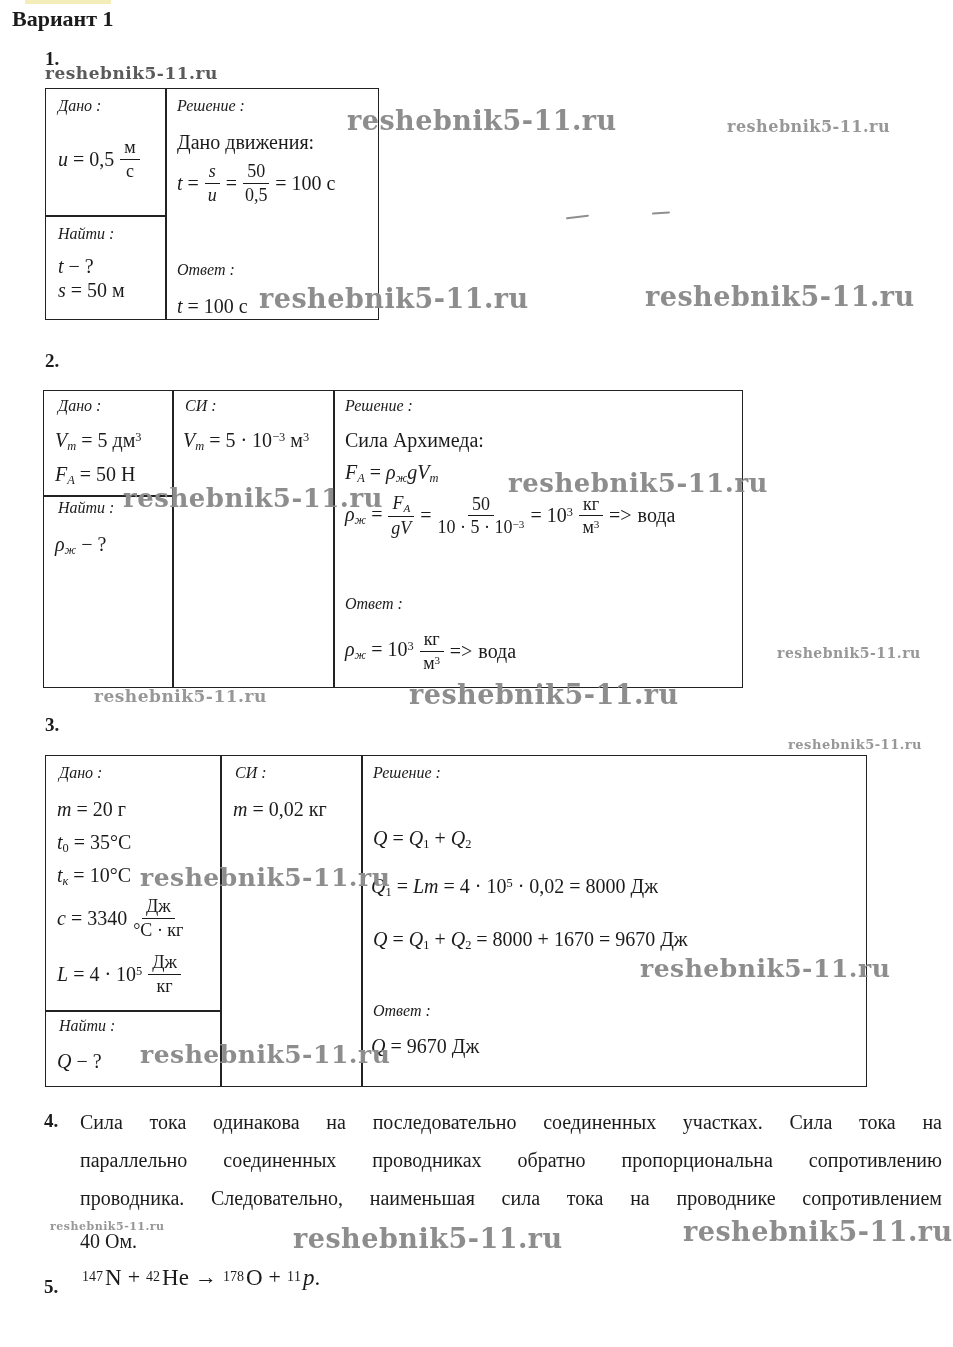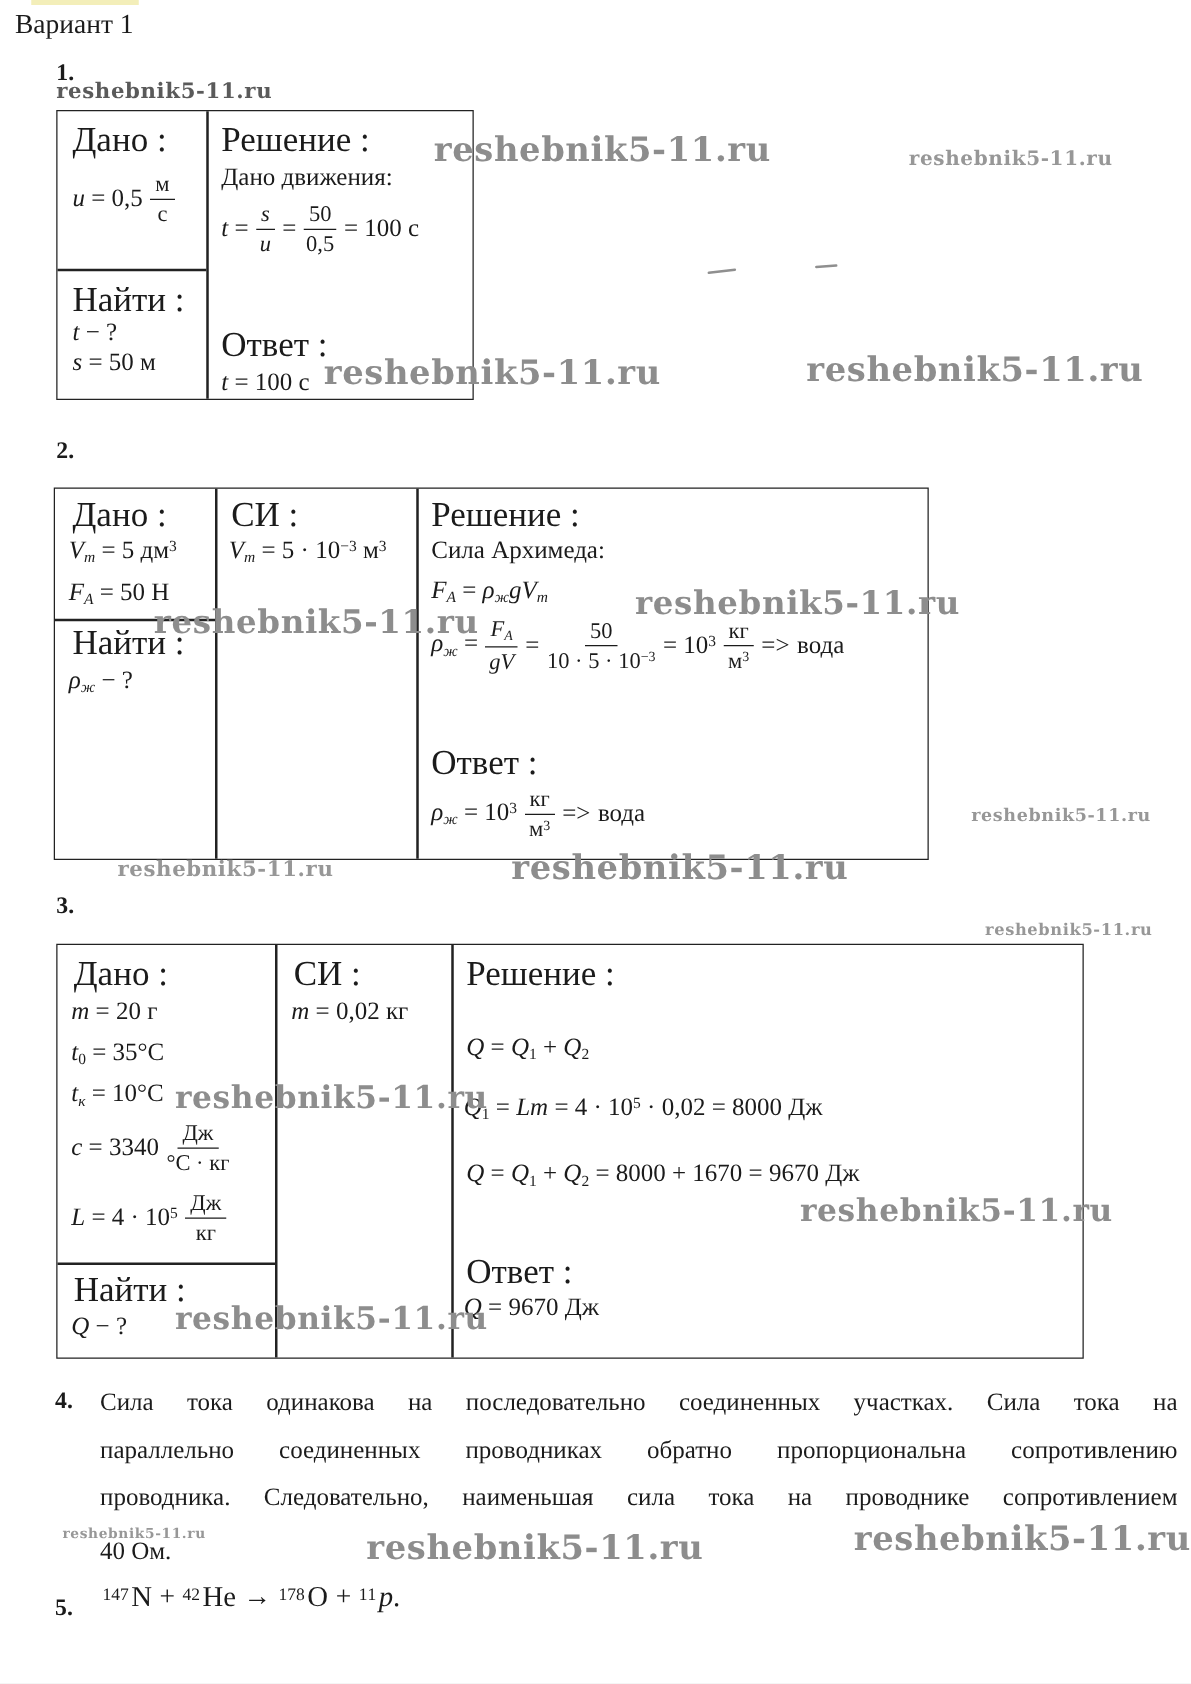--- a/index.html
+++ b/index.html
@@ -1,26 +1,26 @@
 <!DOCTYPE html>
 <html><head>
 <meta charset="utf-8">
 <style>
   html,body { margin:0; padding:0; background:#e8e8e8; }
   .page {
     position:relative; width:953px; height:1347px; margin:0 auto;
     background:#ffffff; overflow:hidden;
     font-family:"Liberation Serif", serif; color:#1b1b1b;
   }
-  .title { position:absolute; font-size:22px; font-weight:normal; white-space:nowrap; }
+  .title { position:absolute; font-size:22px; font-weight:bold; white-space:nowrap; }
   .pnum  { position:absolute; font-size:19px; font-weight:bold; }
   .tbl   { position:absolute; border:1.6px solid #222; z-index:1; }
   .vline { position:absolute; top:0; bottom:0; width:1.6px; background:#222; }
   .hline { position:absolute; height:1.6px; background:#222; }
-  .lbl   { position:absolute; font-size:28px; white-space:nowrap; }
+  .lbl   { position:absolute; font-style:italic; font-size:16px; white-space:nowrap; }
   .txt   { position:absolute; font-size:20px; white-space:nowrap; }
   .row   { position:absolute; display:flex; align-items:center; gap:6px; font-size:20px; white-space:nowrap; }
   sub { font-size:0.62em; vertical-align:-0.28em; }
   sup { font-size:0.62em; vertical-align:0.45em; }
   .frac { display:inline-flex; flex-direction:column; align-items:center; font-size:18px; line-height:1.15; text-align:center; }
   .frac .fnum { border-bottom:1.4px solid #1b1b1b; padding:0 4px 1px; }
   .frac .fden { padding-top:1px; }
   .wm {
     position:absolute; font-family:"DejaVu Serif", serif; font-weight:700;
     color:#8d8d8d; letter-spacing:0.5px; white-space:nowrap; z-index:6; line-height:1;

